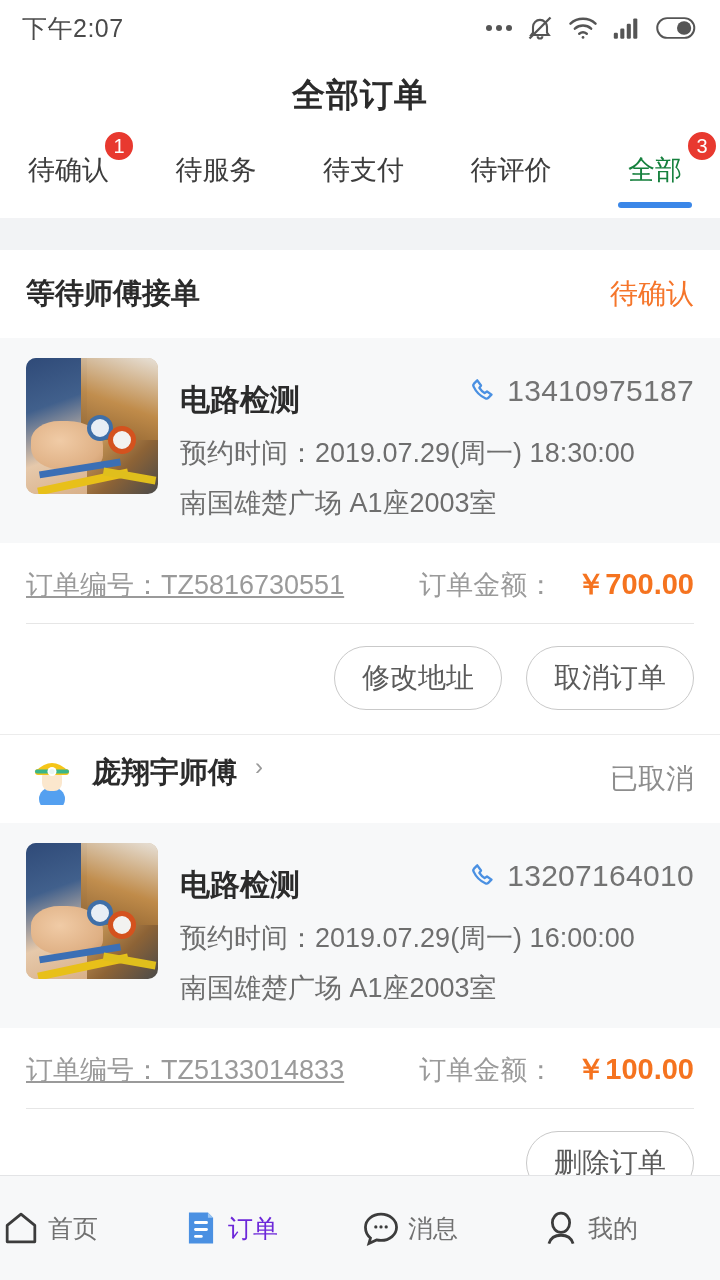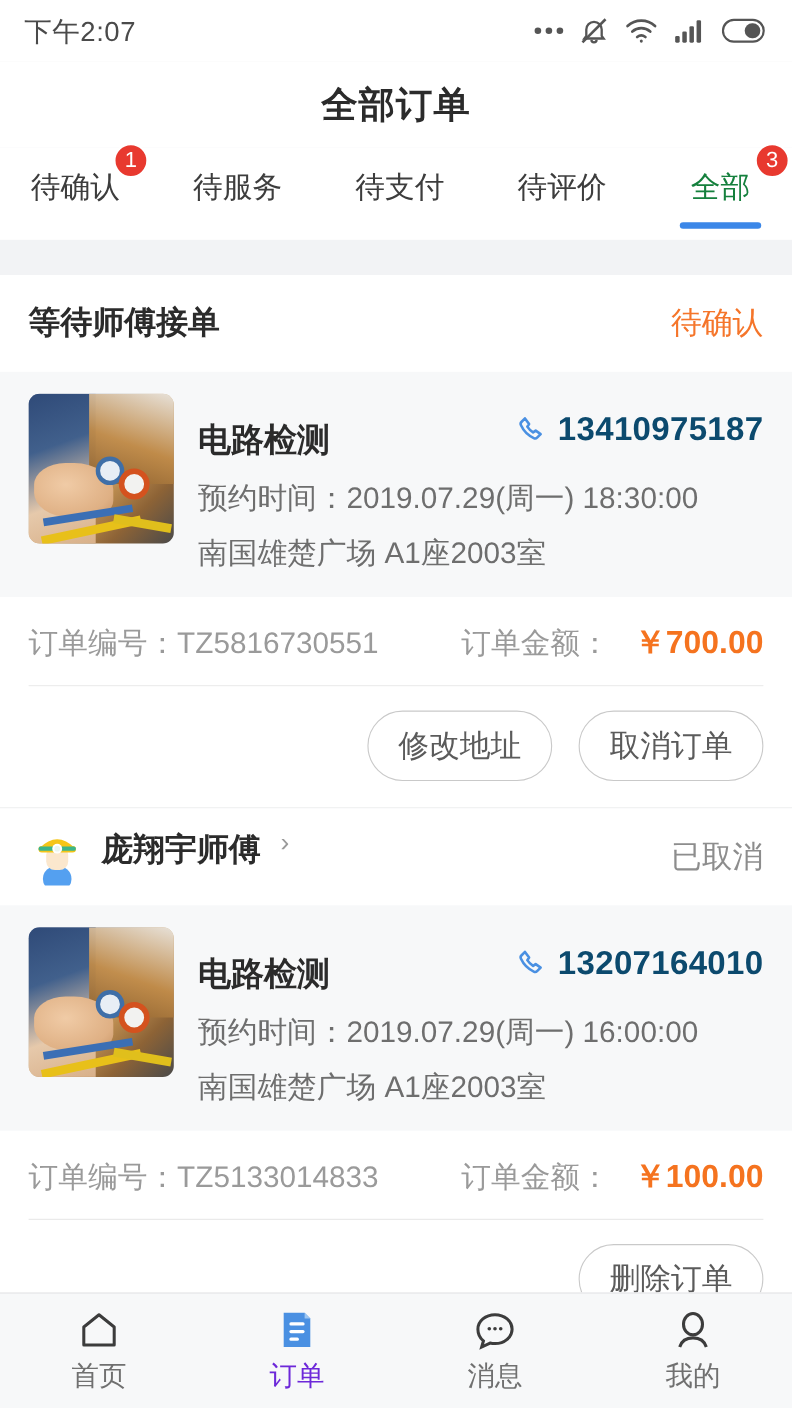--- a/index.html
+++ b/index.html
@@ -96,27 +96,27 @@
   .thumb .w2 { position:absolute; left:10%; bottom:16%; width:62%; height:7px; background:#3b6fb5; transform:rotate(-9deg); }
   .thumb .w3 { position:absolute; right:2%; bottom:10%; width:40%; height:8px; background:#e0bf1c; transform:rotate(10deg); }
   .thumb .hand { position:absolute; left:4%; bottom:18%; width:54%; height:36%;
     background: radial-gradient(ellipse at 40% 40%, #f0cba6 0%, #dfb084 70%, #c89567 100%);
     border-radius: 40% 50% 30% 45%; }
 
   .info-text { flex: 1; min-width: 0; padding-top: 2px; }
   .info-row1 { display: flex; align-items: center; justify-content: space-between; margin-bottom: 14px; }
   .svc-name { font-size: 30px; font-weight: bold; color: #2b2b2b; margin-top: 20px; }
   .phone-wrap { display: flex; align-items: center; gap: 8px; }
-  .phone-num { font-size: 30px; color: #0c4a6e; letter-spacing: .3px; font-weight: bold; }
+  .phone-num { font-size: 30px; color: #737373; letter-spacing: .3px; }
   .info-line { font-size: 27px; color: #6e6e6e; margin-bottom: 14px; white-space: nowrap; }
   .info-line:last-child { margin-bottom: 0; }
 
   
   .meta { background: #fff; padding: 22px 26px 18px 26px; display: flex; align-items: center; }
-  .meta-no { font-size: 27px; color: #9a9a9a; flex: 1; }
+  .meta-no { font-size: 27px; color: #9a9a9a; flex: 1; text-decoration: underline; }
   .meta-amt-label { font-size: 27px; color: #9a9a9a; margin-right: 22px; }
   .meta-amt { font-size: 29px; font-weight: bold; color: #f5731f; white-space: nowrap; }
   .divider { height: 1px; background: #e6e6e6; margin: 0 26px; }
   .actions {
     background: #fff; padding: 22px 26px 24px 26px;
     display: flex; justify-content: flex-end; gap: 24px;
   }
   .btn {
     min-width: 168px; height: 64px; border-radius: 32px;
     border: 1px solid #c9c9c9; background: #fff; color: #5b5b5b;
@@ -124,21 +124,21 @@
     font-family: "Liberation Sans", sans-serif;
   }
   .card-sep { height: 1px; background: #ececec; }
 
   
   .tabbar {
     position: absolute; left: 0; bottom: 0; width: 720px; height: 105px;
     background: #f7f8f9; border-top: 1px solid #e3e4e6;
     display: flex; align-items: center;
   }
-  .navitem { flex: 1; display: flex; flex-direction: column; align-items: center; gap: 6px; }
+  .navitem { flex: 1; display: flex; flex-direction: row; align-items: center; gap: 6px; }
   .navlabel { font-size: 25px; color: #707070; }
   .navitem.active .navlabel { color: #6d28d9; }
 
   .scroll-clip { position: absolute; top: 234px; left: 0; width: 720px; height: 941px; overflow: hidden; background: #f2f3f5; }
 </style>
 </head>
 <body>
 
 <div class="phone">
 

